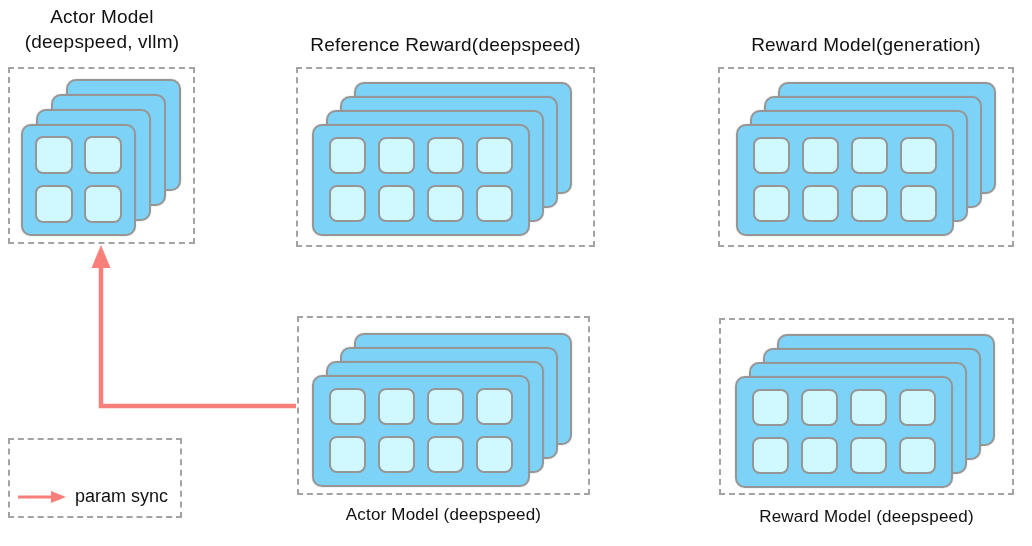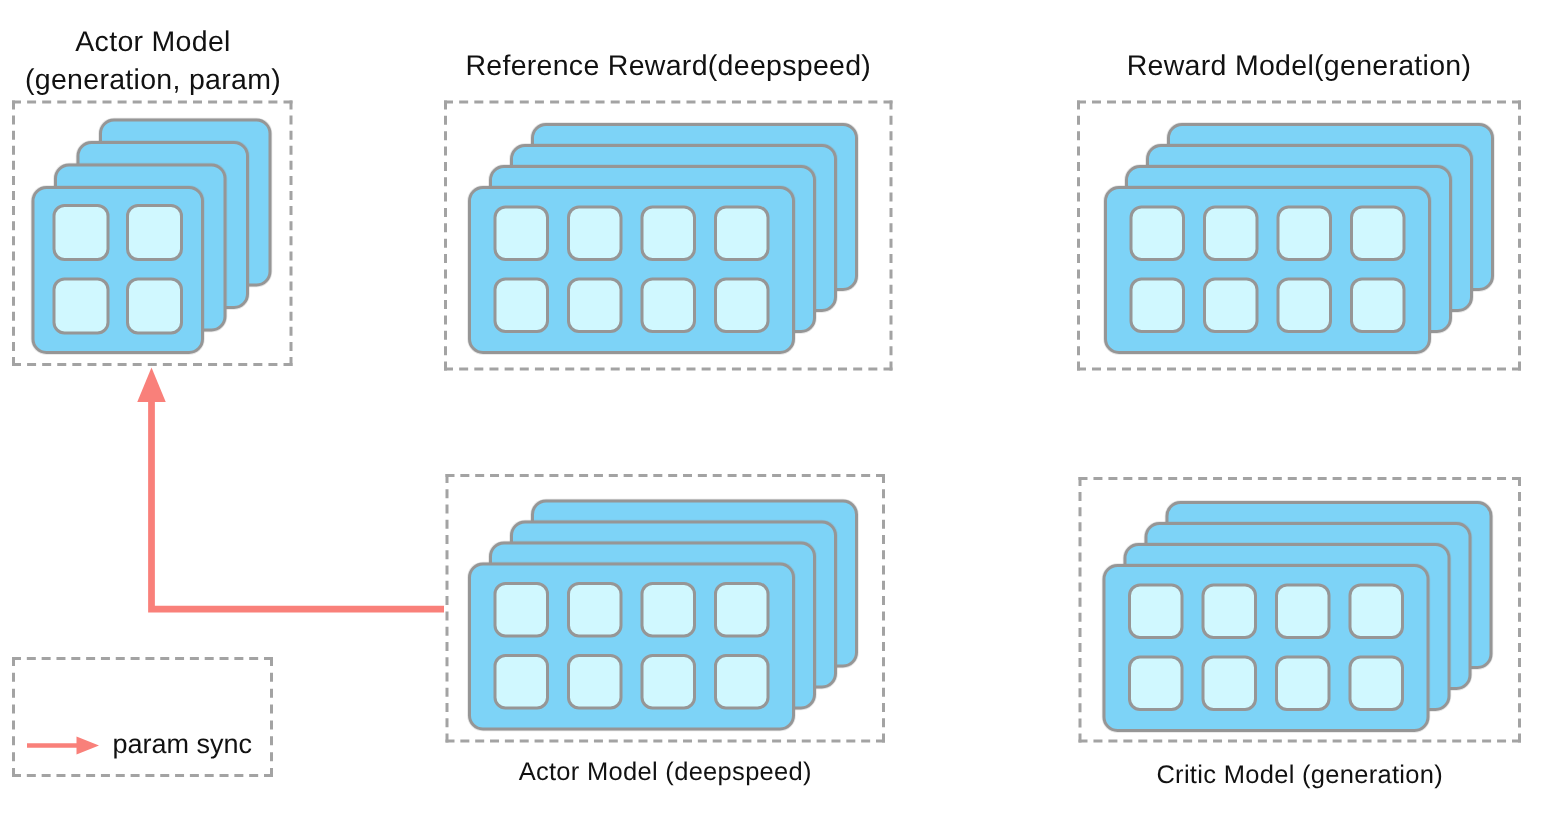--- a/index.html
+++ b/index.html
@@ -42,23 +42,23 @@
   .legend-row{
     position:absolute;left:6px;top:46px;display:flex;align-items:center;
     gap:7px;font-size:18px;color:#111111;white-space:nowrap;
   }
 </style>
 </head>
 <body>
 
 <div class="canvas">
 
-  <div class="title" style="left:0;top:16px;width:204px;">
+  <div class="title" style="left:0;top:4px;width:204px;">
     <div>Actor Model</div>
-    <div>(generation, param)</div>
+    <div>(deepspeed, vllm)</div>
   </div>
   <div class="dashed-box" style="left:8px;top:67px;width:187px;height:177px;">
     <div class="stack small" style="left:11px;top:10px;">
       <div class="card sc"></div>
       <div class="card sc"></div>
       <div class="card sc"></div>
       <div class="card sc grid2">
         <div class="cell"></div>
         <div class="cell"></div>
         <div class="cell"></div>
@@ -134,21 +134,21 @@
         <div class="cell"></div>
         <div class="cell"></div>
         <div class="cell"></div>
         <div class="cell"></div>
         <div class="cell"></div>
         <div class="cell"></div>
         <div class="cell"></div>
       </div>
     </div>
   </div>
-  <div class="title label-below" style="left:719px;top:504px;width:295px;">Critic Model (generation)</div>
+  <div class="title label-below" style="left:719px;top:504px;width:295px;">Reward Model (deepspeed)</div>
 
   <div class="dashed-box" style="left:8px;top:438px;width:174px;height:80px;">
     <div class="legend-row">
       <svg width="52" height="16" viewBox="0 0 52 16">
         <line x1="2" y1="8" x2="36" y2="8" stroke="#F9807A" stroke-width="3"></line>
         <polygon points="50,8 35,2 35,14" fill="#F9807A"></polygon>
       </svg>
       <span>param sync</span>
     </div>
   </div>

